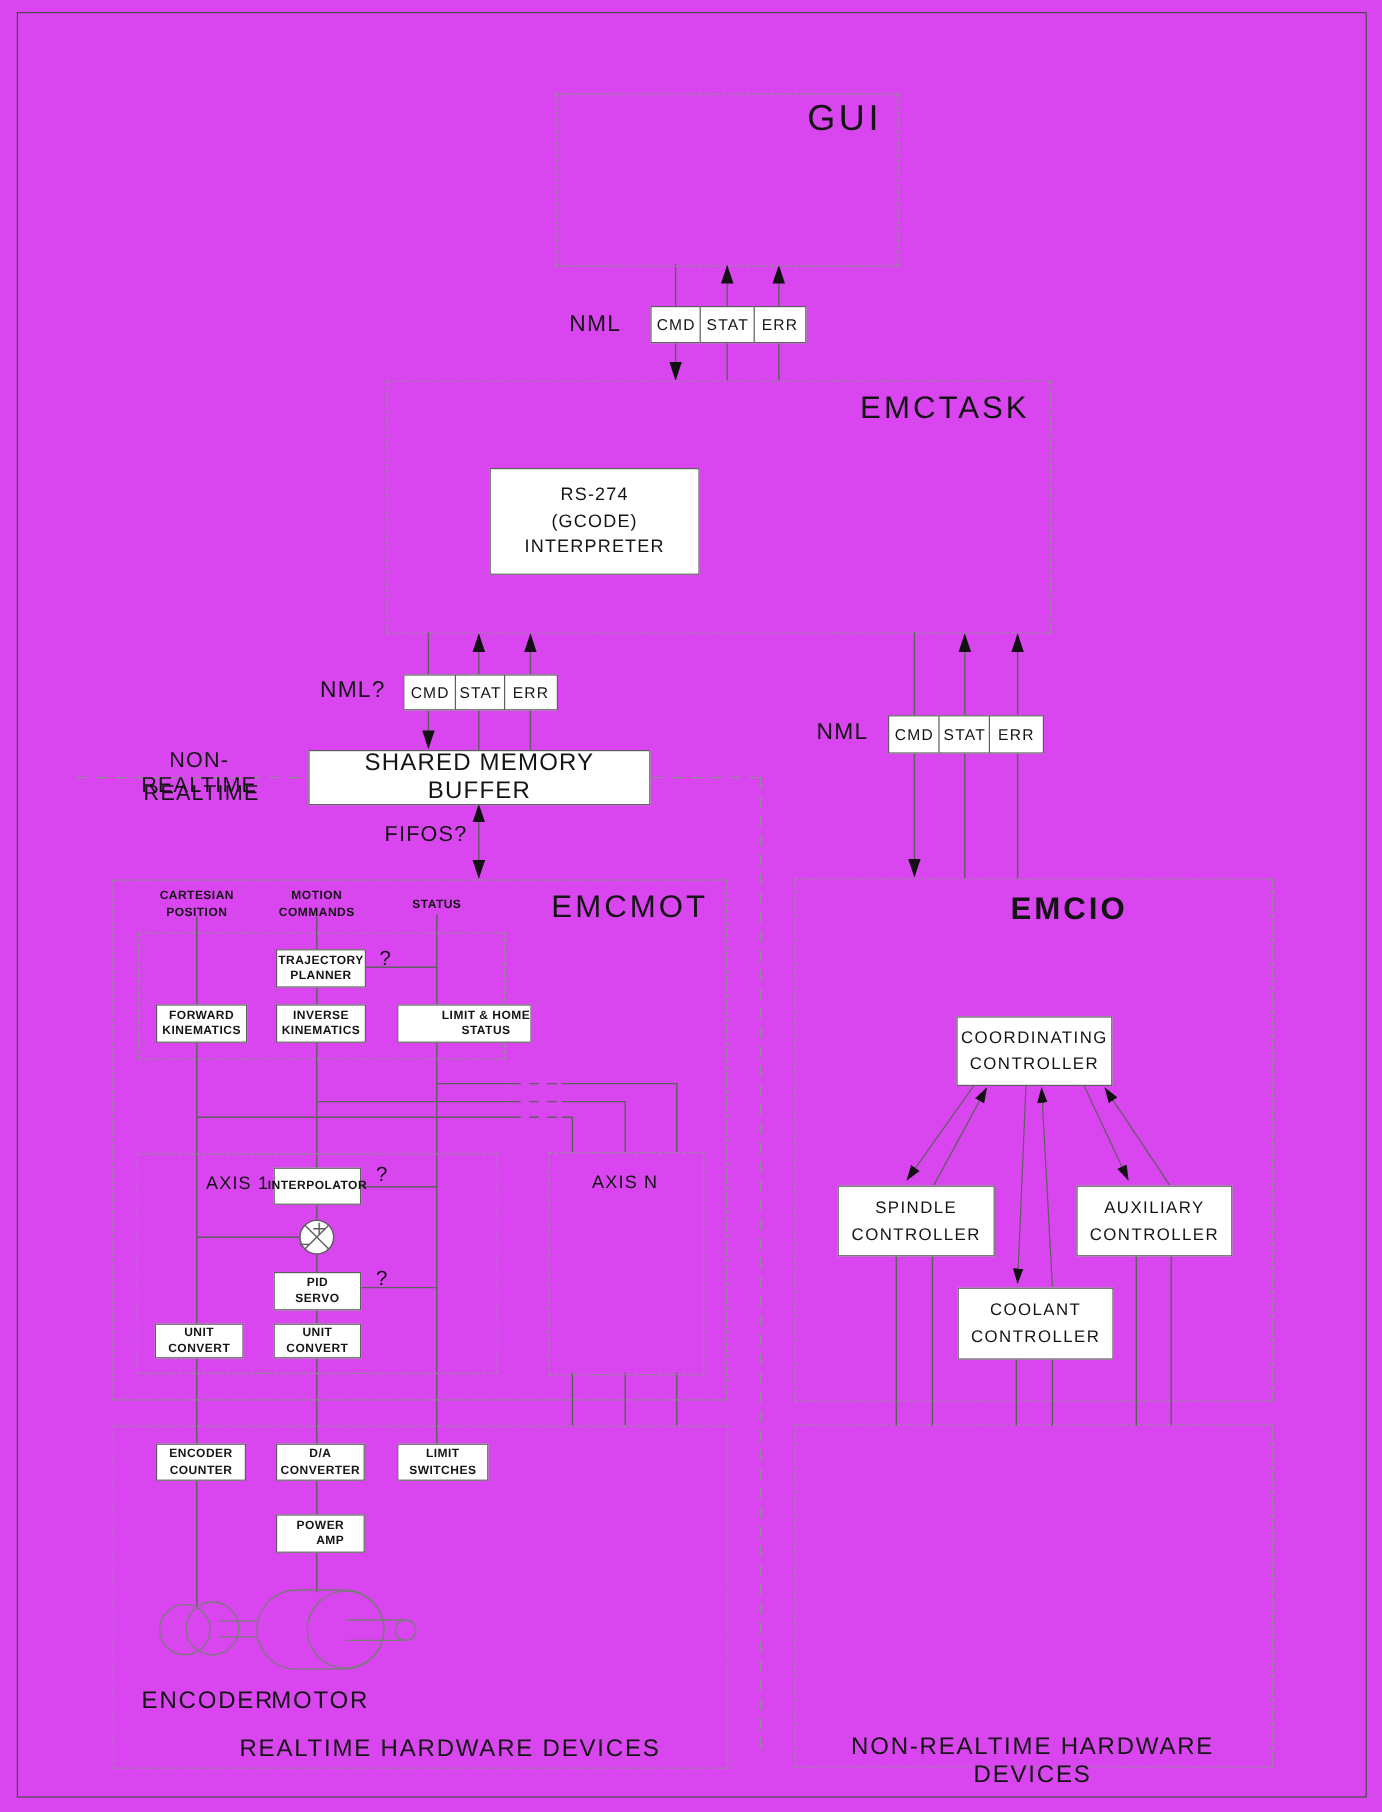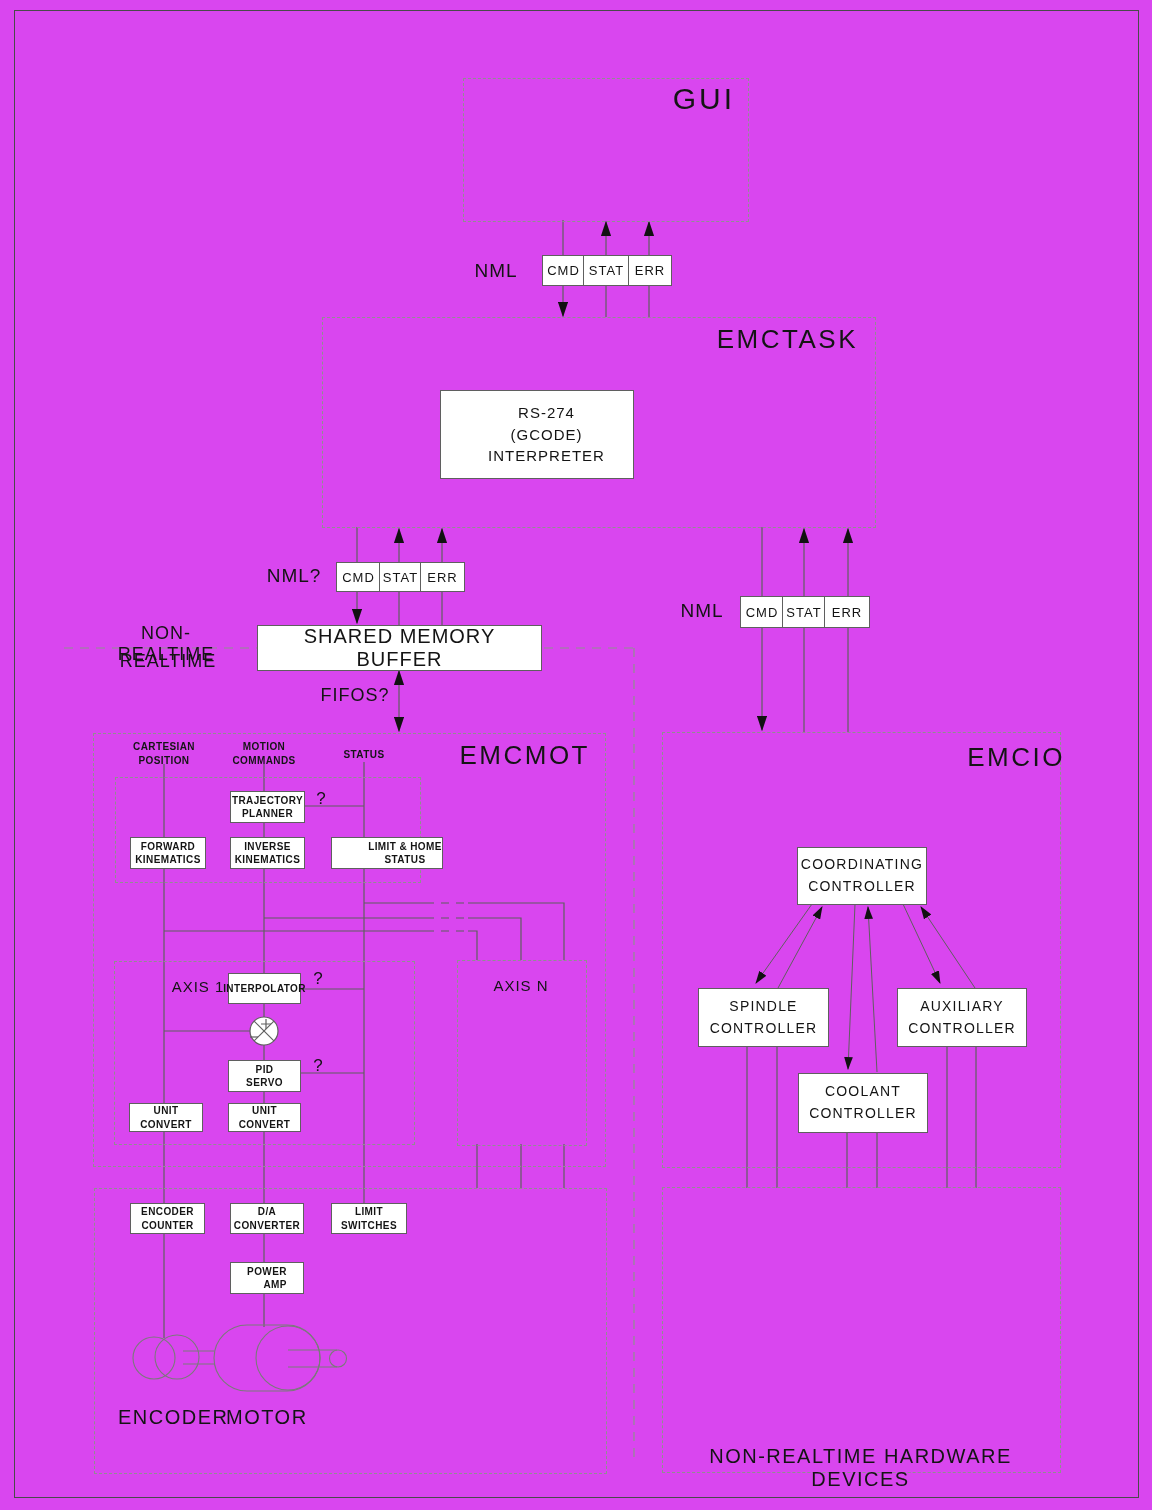--- a/index.html
+++ b/index.html
@@ -129,51 +129,52 @@
   <div class="dbox" style="left:463px;top:78px;width:284px;height:142px;"></div>
   <div class="lbl t-big" style="left:600px;top:82px;width:135px;text-align:right;">GUI</div>
 
   <div class="dbox" style="left:322px;top:317px;width:552px;height:209px;"></div>
   <div class="lbl t-mod" style="left:660px;top:324px;width:198px;text-align:right;">EMCTASK</div>
 
   <div class="dbox" style="left:93px;top:733px;width:511px;height:432px;"></div>
   <div class="lbl t-mod" style="left:440px;top:740px;width:150px;text-align:right;">EMCMOT</div>
 
   <div class="dbox" style="left:662px;top:732px;width:397px;height:434px;"></div>
-  <div class="lbl t-mod" style="left:915px;top:742px;width:150px;text-align:right;">EMCIO</div>
+  <div class="lbl t-mod" style="left:842px;top:742px;width:150px;text-align:left;font-weight:bold;">EMCIO</div>
 
   <div class="dbox" style="left:115px;top:777px;width:304px;height:104px;"></div>
 
   <div class="dbox" style="left:114px;top:961px;width:299px;height:182px;"></div>
   <div class="lbl t-axis" style="left:158px;top:966px;width:80px;">AXIS 1</div>
 
   <div class="dbox" style="left:457px;top:960px;width:128px;height:184px;"></div>
   <div class="lbl t-axis" style="left:481px;top:965px;width:80px;">AXIS N</div>
 
   <div class="dbox" style="left:94px;top:1188px;width:511px;height:284px;"></div>
+  <div class="lbl t-hwl" style="left:130px;top:1446px;width:490px;">REALTIME HARDWARE DEVICES</div>
 
   <div class="dbox" style="left:662px;top:1187px;width:397px;height:284px;"></div>
   <div class="lbl t-hwl" style="left:662px;top:1445px;width:397px;">NON-REALTIME HARDWARE DEVICES</div>
 
   <div class="lbl t-nml" style="left:466px;top:260px;width:60px;">NML</div>
   <div class="sbox t-cell" style="left:542px;top:255px;width:41px;height:29px;">CMD</div>
   <div class="sbox t-cell" style="left:583px;top:255px;width:45px;height:29px;">STAT</div>
   <div class="sbox t-cell" style="left:628px;top:255px;width:42px;height:29px;">ERR</div>
 
   <div class="lbl t-nml" style="left:258px;top:565px;width:72px;">NML?</div>
   <div class="sbox t-cell" style="left:336px;top:562px;width:43px;height:28px;">CMD</div>
   <div class="sbox t-cell" style="left:379px;top:562px;width:41px;height:28px;">STAT</div>
   <div class="sbox t-cell" style="left:420px;top:562px;width:43px;height:28px;">ERR</div>
 
   <div class="lbl t-nml" style="left:672px;top:600px;width:60px;">NML</div>
   <div class="sbox t-cell" style="left:740px;top:596px;width:42px;height:30px;">CMD</div>
   <div class="sbox t-cell" style="left:782px;top:596px;width:42px;height:30px;">STAT</div>
   <div class="sbox t-cell" style="left:824px;top:596px;width:44px;height:30px;">ERR</div>
 
-  <div class="sbox" style="left:440px;top:390px;width:173px;height:87px;font-size:15px;letter-spacing:1px;line-height:1.45;padding-left:19px;">RS-274
+  <div class="sbox" style="left:408px;top:390px;width:173px;height:87px;font-size:15px;letter-spacing:1px;line-height:1.45;">RS-274
 (GCODE)
 INTERPRETER</div>
 
   <div class="sbox t-buf" style="left:257px;top:625px;width:283px;height:44px;">SHARED MEMORY BUFFER</div>
   <div class="lbl t-nml" style="left:96px;top:623px;width:140px;font-size:18px;">NON-REALTIME</div>
   <div class="lbl t-nml" style="left:98px;top:651px;width:140px;font-size:18px;">REALTIME</div>
   <div class="lbl t-nml" style="left:315px;top:685px;width:80px;font-size:18px;">FIFOS?</div>
 
   <div class="lbl t-sm" style="left:119px;top:740px;width:90px;">CARTESIAN
 POSITION</div>

